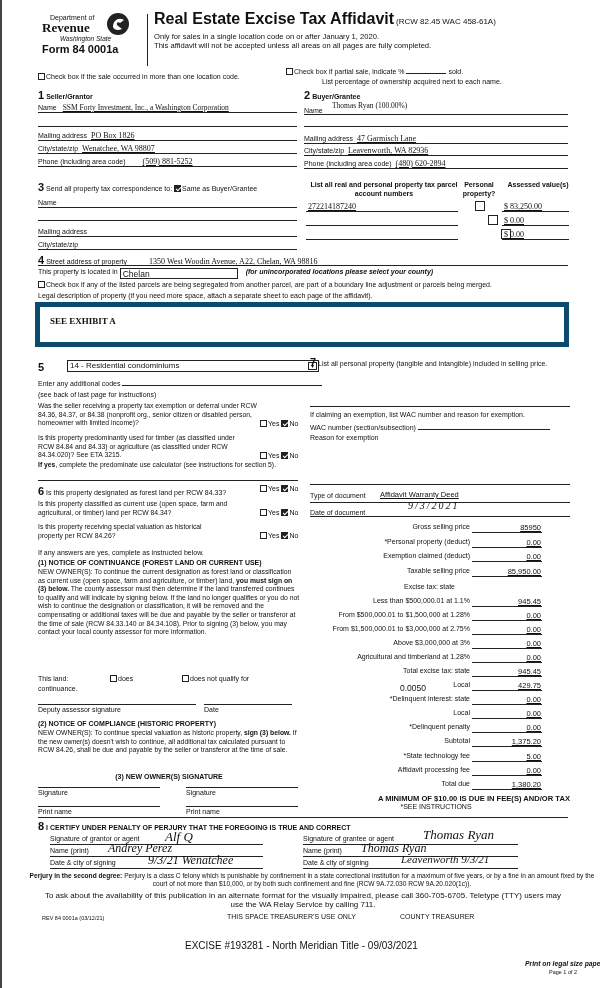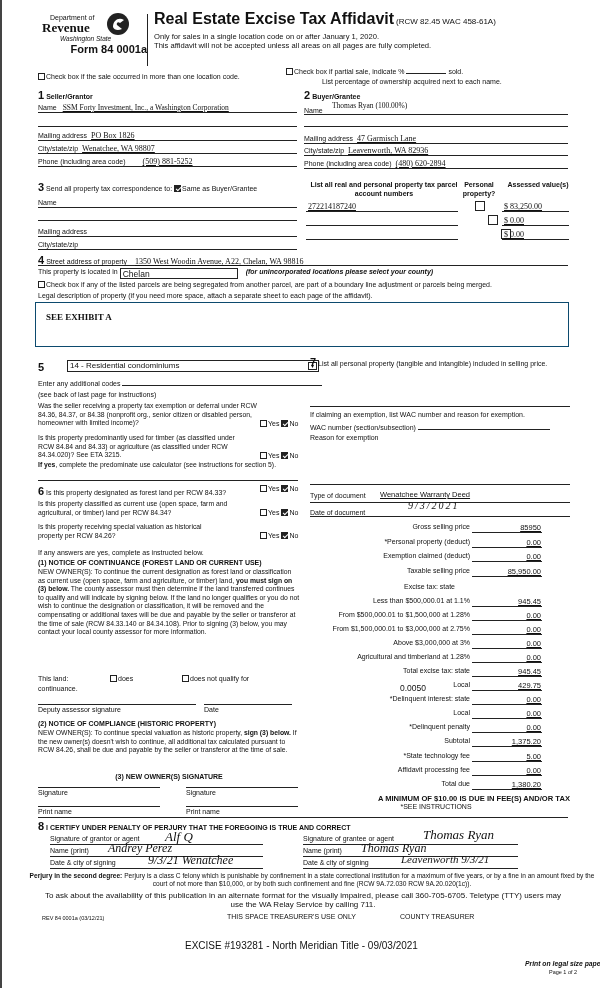--- a/index.html
+++ b/index.html
@@ -28,21 +28,21 @@
 </head>
 <body>
 
 <div class="page">
 
   
   <div class="abs" style="left:40px;top:14px;width:105px;text-align:center;">
     <div style="font-size:7px;text-align:left;padding-left:8px;">Department of</div>
     <div class="serif bold" style="font-size:13px;line-height:14px;text-align:left;">Revenue</div>
     <div style="font-size:6.5px;font-style:italic;padding-left:18px;text-align:left;">Washington State</div>
-    <div class="bold" style="font-size:11px;text-align:right;margin-top:1px;">Form 84 0001a</div>
+    <div class="bold" style="font-size:11px;text-align:left;margin-top:1px;">Form 84 0001a</div>
   </div>
   <div class="abs" style="left:104px;top:12px;width:24px;height:24px;">
     <svg width="24" height="24" viewBox="0 0 24 24">
       <circle cx="12" cy="12" r="11" fill="#222"></circle>
       <path d="M7 15 C7 8 13 5 18 8 L14 11 C12 9 10 11 11 13 L16 17 C12 19 8 18 7 15 Z" fill="#fff"></path>
     </svg>
   </div>
   <div class="abs" style="left:145px;top:14px;width:1px;height:52px;background:#222;"></div>
 
   <div class="abs" style="left:152px;top:10px;white-space:nowrap;">
@@ -151,32 +151,32 @@
     <span class="lbl">Mailing address</span>
   </div>
   <div class="abs line" style="left:36px;top:240px;width:259px;height:10px;">
     <span class="lbl">City/state/zip</span>
   </div>
 
   
   <div class="abs line" style="left:36px;top:254px;width:530px;height:12px;">
     <span class="secnum">4</span>
     <span class="lbl">Street address of property</span>
-    <span class="fillval" style="margin-left:6px;">1350 West Woodin Avenue, A22, Chelan, WA 98816</span>
+    <span class="fillval" style="margin-left:20px;">1350 West Woodin Avenue, A22, Chelan, WA 98816</span>
   </div>
   <div class="row" style="left:36px;top:268px;font-size:7px;">
     <span>This property is located in</span>
     <span style="display:inline-block;width:118px;height:11px;border:1px solid #222;vertical-align:-3px;font-size:8.5px;padding-left:2px;">Chelan</span>
     <i class="bold" style="margin-left:6px;">(for unincorporated locations please select your county)</i>
   </div>
   <div class="row" style="left:36px;top:281px;font-size:7px;">
     <span class="cb"></span><span>Check box if any of the listed parcels are being segregated from another parcel, are part of a boundary line adjustment or parcels being merged.</span>
   </div>
   <div class="row" style="left:36px;top:292px;font-size:7px;">Legal description of property (if you need more space, attach a separate sheet to each page of the affidavit).</div>
-  <div class="abs" style="left:33px;top:302px;width:534px;height:45px;border:1px solid #0c4a6e;">
+  <div class="abs" style="left:33px;top:302px;width:534px;height:45px;border:5px solid #0c4a6e;">
     <div class="serif bold" style="font-size:9px;margin:9px 0 0 10px;">SEE EXHIBIT A</div>
   </div>
 
   
   <div class="row" style="left:36px;top:361px;">
     <span class="secnum">5</span>
   </div>
   <div class="abs" style="left:65px;top:360px;width:252px;height:12px;border:1px solid #222;font-size:8px;padding-left:2px;line-height:10px;">
     <span>14 - Residential condominiums</span>
     <span style="position:absolute;right:1px;top:1px;width:9px;height:8px;border:1px solid #222;font-size:6px;line-height:7px;text-align:center;">▾</span>
@@ -267,21 +267,21 @@
   <div class="row" style="left:308px;top:424px;font-size:7px;">
     <span>WAC number (section/subsection)</span>
     <span style="display:inline-block;width:132px;border-bottom:1px solid #222;"></span>
   </div>
   <div class="row" style="left:308px;top:434px;font-size:7px;">Reason for exemption</div>
   <div class="abs" style="left:308px;top:484px;width:260px;border-bottom:1px solid #222;"></div>
 
   
   <div class="abs line" style="left:308px;top:492px;width:260px;height:11px;font-size:7px;">
     <span>Type of document</span>
-    <span style="font-size:7.5px;text-decoration:underline;position:absolute;left:70px;top:-2px;">Wenatchee Warranty Deed</span>
+    <span style="font-size:7.5px;text-decoration:underline;position:absolute;left:70px;top:-2px;">Affidavit Warranty Deed</span>
   </div>
   <div class="abs line" style="left:308px;top:506px;width:260px;height:11px;font-size:7px;">
     <span style="position:absolute;top:3px;">Date of document</span>
     <span class="hw" style="font-size:10px;position:absolute;left:98px;top:-6px;letter-spacing:2px;">9/3/2021</span>
   </div>
 
   <div class="amt-row" style="top:523px;">
     <span class="a-lbl">Gross selling price</span>
     <span class="a-line"></span>
     <span class="a-val">85950</span>

